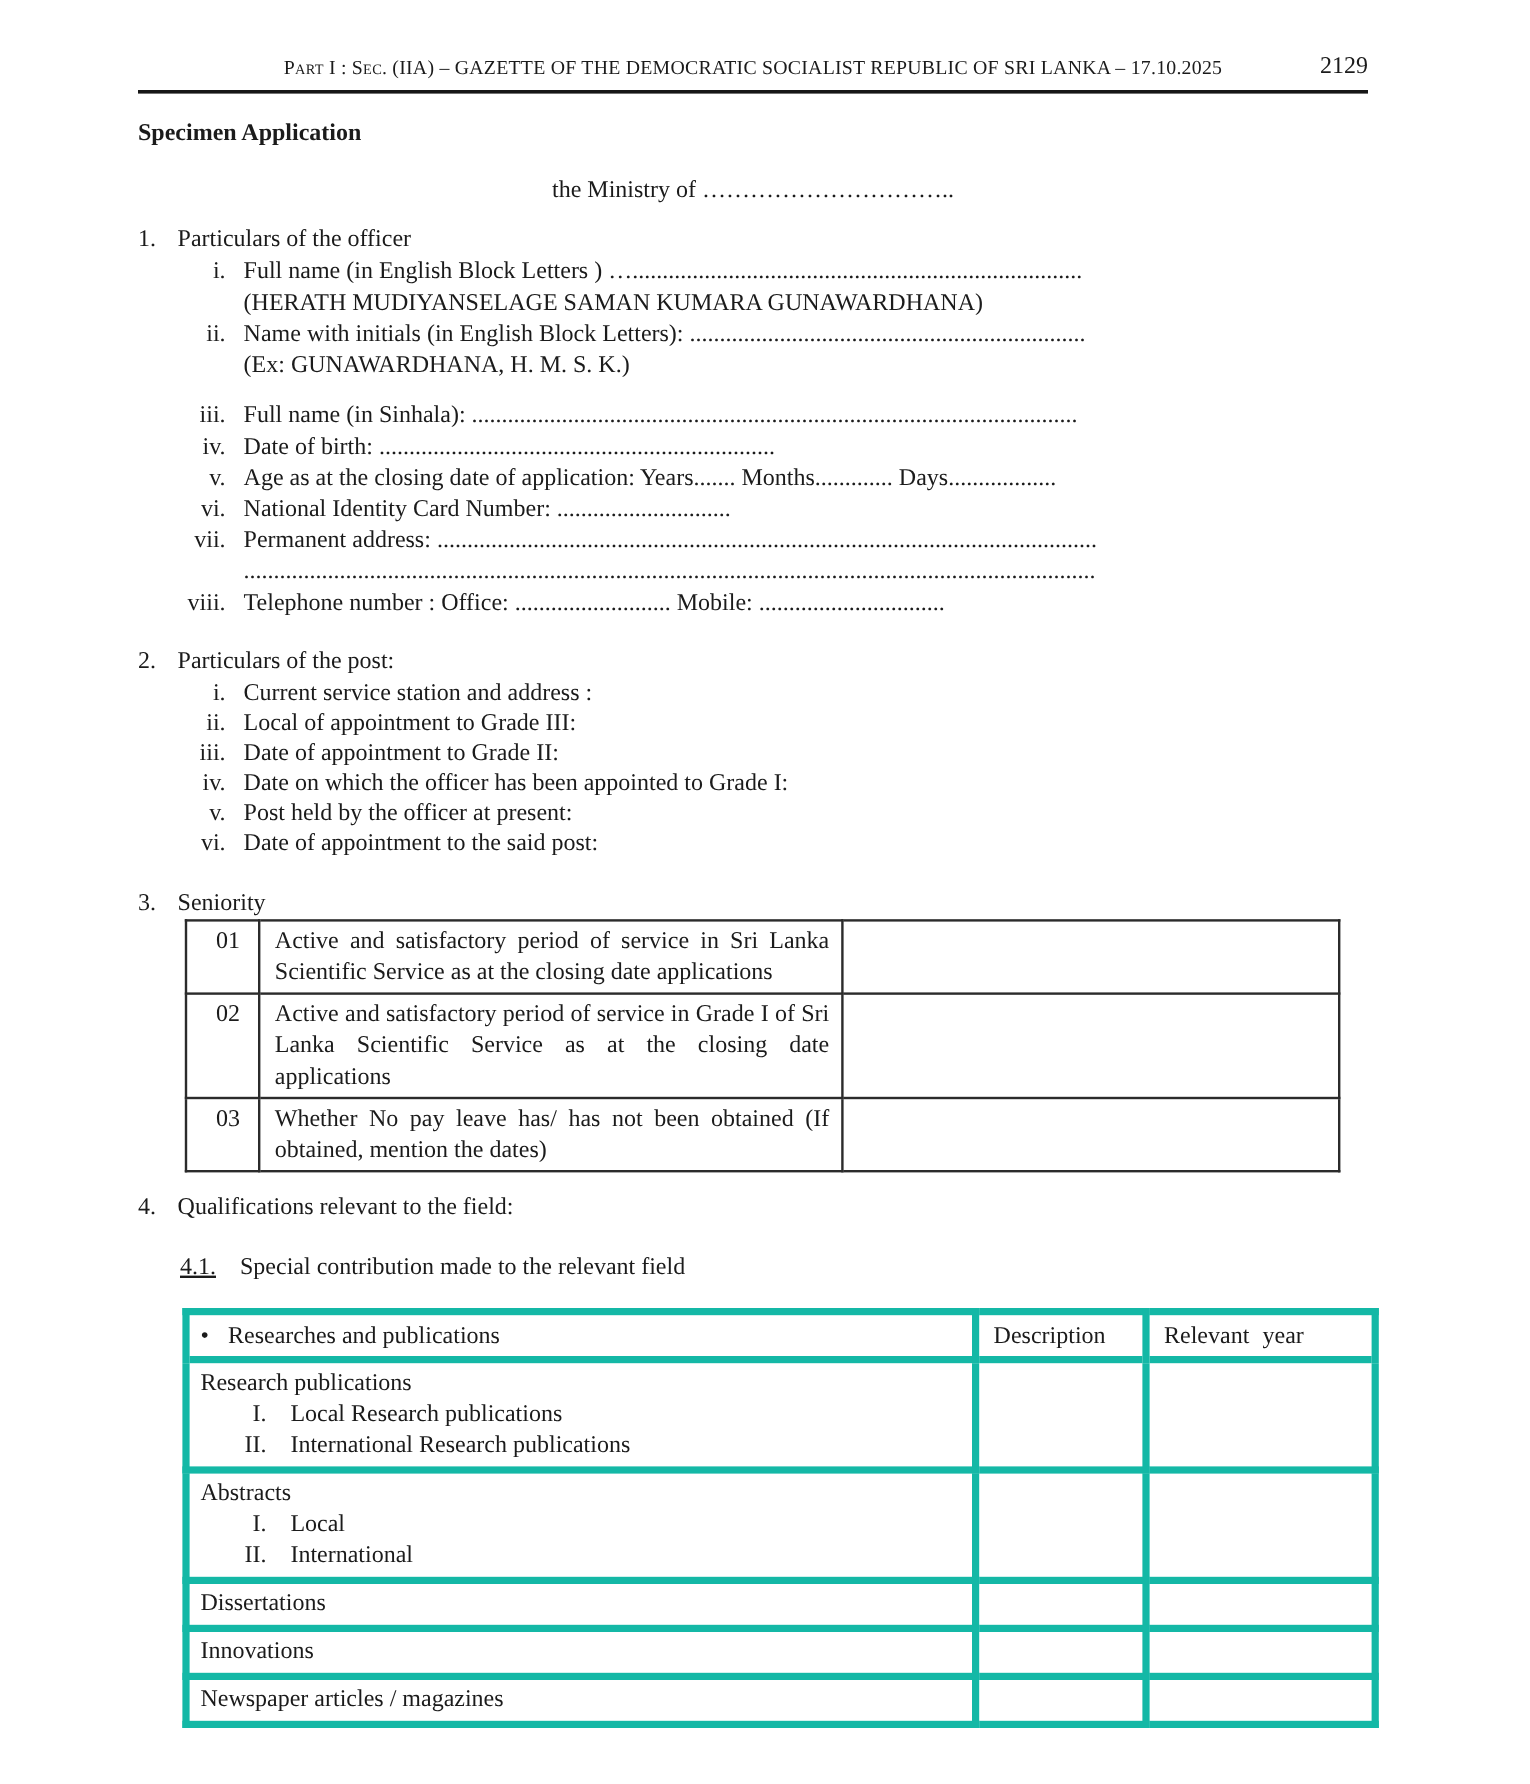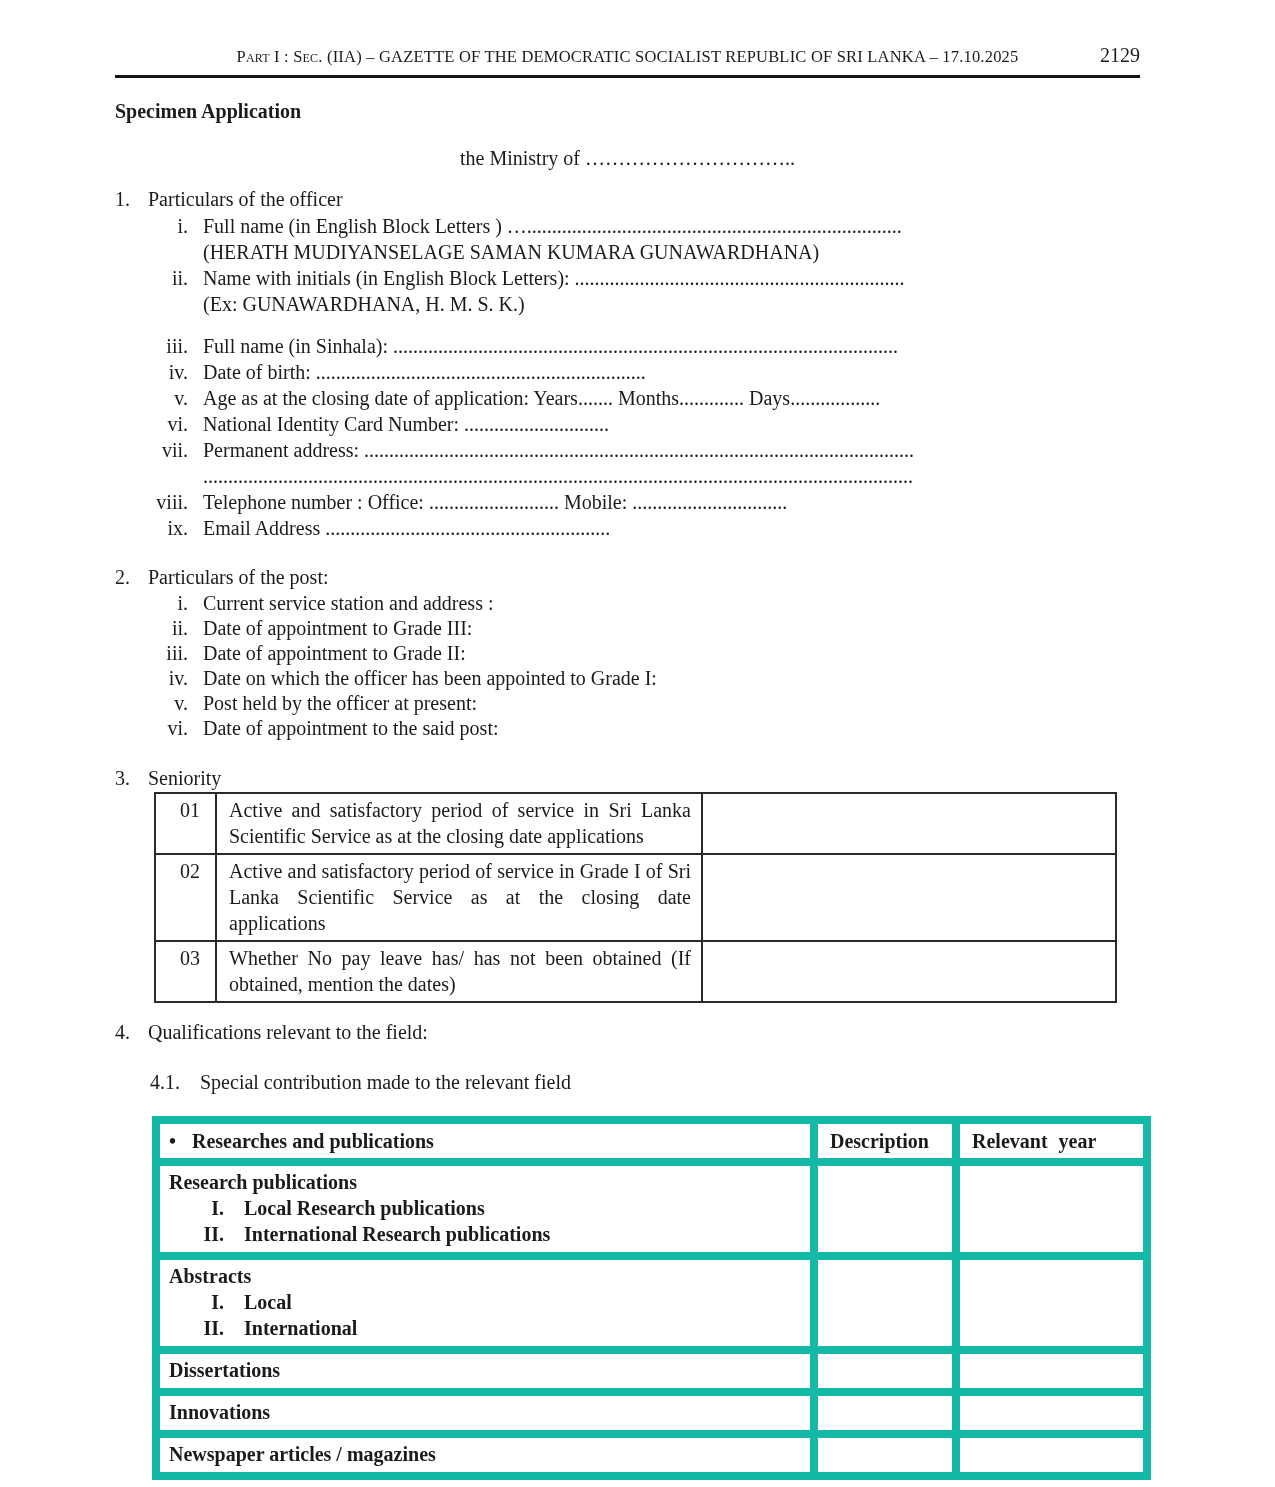--- a/index.html
+++ b/index.html
@@ -42,25 +42,25 @@
 
   
   table { border-collapse:collapse; table-layout:fixed; }
   .t1 { margin-left:39px; width:961px; border:2px solid #2b2b2b; }
   .t1 td { border:2px solid #2b2b2b; vertical-align:top; line-height:26px; }
   .t1 .t1-no { padding:3px 4px 3px 24px; }
   .t1 .t1-desc { padding:3px 10px 4px 12px; text-align:justify; }
 
   
   .sub-head { display:flex; margin-top:23px; line-height:27px; margin-left:35px; }
-  .sub-head .sn41 { flex:0 0 50px; }
+  .sub-head .sn41 { flex:0 0 50px;text-decoration:underline; }
 
   .t2 { margin-left:37px; margin-top:20px; width:991px; border:2px solid #2b2b2b; }
-  .t2 td, .t2 th { border:8px solid #14b8a6; vertical-align:top; line-height:26px;
-                   font-weight:bold; text-align:left; }
+  .t2 td, .t2 th { border:6px solid #14b8a6; vertical-align:top; line-height:26px;
+                   font-weight:normal; text-align:left; }
   .t2 th { border-bottom:3px solid #2b2b2b; }
   .t2-h1 { padding:4px 6px 4px 9px; }
   .t2-h1 .bullet { display:inline-block; width:23px; }
   .t2-h2, .t2-h3 { padding:4px 6px 4px 12px; }
   .t2-h3 { word-spacing:6px; }
   .t2-cell { padding:3px 6px 5px 9px; }
   .t2-sub { display:flex; }
   .t2-rn { flex:0 0 55px; text-align:right; }
   .t2-rt { padding-left:20px; }
 </style>
@@ -130,43 +130,37 @@
           <div>Permanent address: ..............................................................................................................</div>
           <div>..............................................................................................................................................</div>
         </div>
     </div>
     <div class="roman-item">
       <span class="rn">viii.</span>
       <div class="rt">
           <div>Telephone number : Office: .......................... Mobile: ...............................</div>
         </div>
     </div>
-    <div class="roman-item">
-      <span class="rn">ix.</span>
-      <div class="rt">
-          <div>Email Address .........................................................</div>
-        </div>
-    </div>
   </div>
 
   <div class="sec2">
     <div class="sec-head">
       <span class="sn">2.</span>
         <span>Particulars of the post:</span>
     </div>
     <div class="roman-item">
       <span class="rn">i.</span>
       <div class="rt">
           <div>Current service station and address :</div>
         </div>
     </div>
     <div class="roman-item">
       <span class="rn">ii.</span>
       <div class="rt">
-          <div>Date of appointment to Grade III:</div>
+          <div>Local of appointment to Grade III:</div>
         </div>
     </div>
     <div class="roman-item">
       <span class="rn">iii.</span>
       <div class="rt">
           <div>Date of appointment to Grade II:</div>
         </div>
     </div>
     <div class="roman-item">
       <span class="rn">iv.</span>

